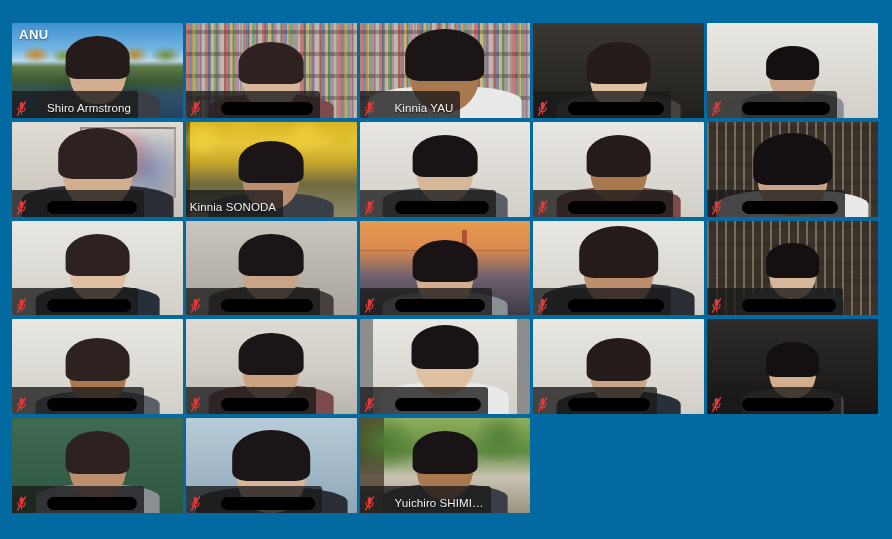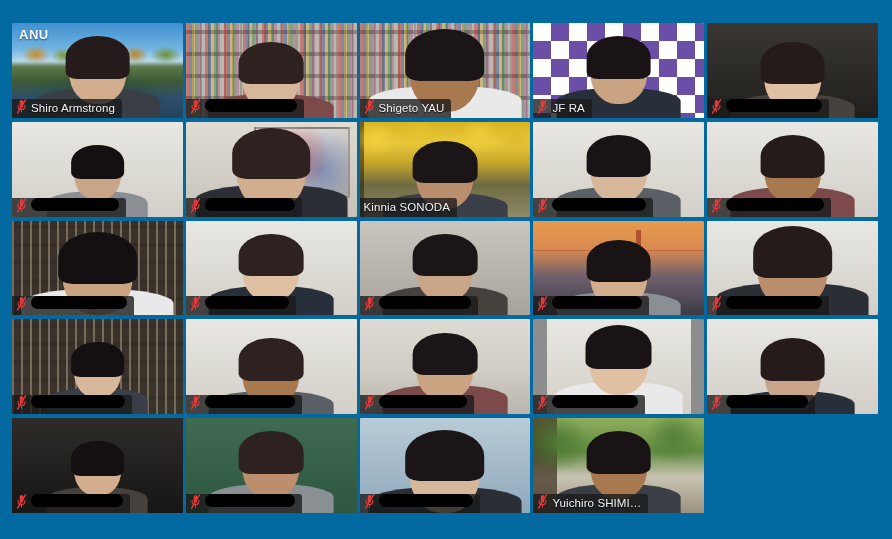--- a/index.html
+++ b/index.html
@@ -52,23 +52,23 @@
   }
   
   .scene{position:absolute;inset:0;}
 
   
   .namebar{
     position:absolute;
     left:0;bottom:0;
     height:19px;
     display:flex;
-    align-items:flex-start;
-    gap:4px;
-    padding:0 7px 0 4px;
+    align-items:center;
+    gap:20px;
+    padding:8px 7px 0 4px;
     background:rgba(26,26,26,0.78);
     border-radius:0 3px 0 0;
     max-width:96%;
     z-index:3;
   }
   .namebar.plain{background:rgba(38,38,38,0.86);}
   .nm{
     color:#f2f2f2;
     font-size:11.5px;
     line-height:19px;
@@ -312,43 +312,21 @@
         </div>
         <div class="namebar">
           <span style="display: flex;">
             <svg class="mic" viewBox="0 0 16 22">
               <path d="M8 1.4c-1.5 0-2.6 1.1-2.6 2.5v6.3c0 1.4 1.1 2.5 2.6 2.5s2.6-1.1 2.6-2.5V3.9C10.6 2.5 9.5 1.4 8 1.4z" fill="#e03a3a"></path>
               <path d="M3 9.2v1.4c0 2.7 2.2 4.9 5 4.9s5-2.2 5-4.9V9.2" stroke="#e03a3a" stroke-width="1.6" fill="none" stroke-linecap="round"></path>
               <path d="M8 15.5v3.6" stroke="#e03a3a" stroke-width="1.6" stroke-linecap="round"></path>
               <path d="M2.2 20.6L13.8 1.2" stroke="#e03a3a" stroke-width="2.1" stroke-linecap="round"></path>
             </svg>
           </span>
-          <span class="nm">Shigeto YAU</span>
-        </div>
-      </div>
-      <div class="tile" style="--speak: #9acd32;">
-        <div class="letterbox"></div>
-        <div class="vid">
-          <div class="scene sc-jf"></div>
-          <div class="person" style="--skin: #c9a382; --hair: #191316; --cloth: #27303a;">
-            <div class="body"></div>
-            <div class="head"></div>
-            <div class="hair"></div>
-          </div>
-        </div>
-        <div class="namebar">
-          <span style="display: flex;">
-            <svg class="mic" viewBox="0 0 16 22">
-              <path d="M8 1.4c-1.5 0-2.6 1.1-2.6 2.5v6.3c0 1.4 1.1 2.5 2.6 2.5s2.6-1.1 2.6-2.5V3.9C10.6 2.5 9.5 1.4 8 1.4z" fill="#e03a3a"></path>
-              <path d="M3 9.2v1.4c0 2.7 2.2 4.9 5 4.9s5-2.2 5-4.9V9.2" stroke="#e03a3a" stroke-width="1.6" fill="none" stroke-linecap="round"></path>
-              <path d="M8 15.5v3.6" stroke="#e03a3a" stroke-width="1.6" stroke-linecap="round"></path>
-              <path d="M2.2 20.6L13.8 1.2" stroke="#e03a3a" stroke-width="2.1" stroke-linecap="round"></path>
-            </svg>
-          </span>
-          <span class="nm">JF RA</span>
+          <span class="nm">Kinnia YAU</span>
         </div>
       </div>
       <div class="tile" style="--speak: #9acd32;">
         <div class="letterbox"></div>
         <div class="vid">
           <div class="scene sc-room-dark"></div>
           <div class="person hi" style="--skin: #e0c0a2; --hair: #241b1a; --cloth: #46413c;">
             <div class="body"></div>
             <div class="head"></div>
             <div class="hair"></div>

